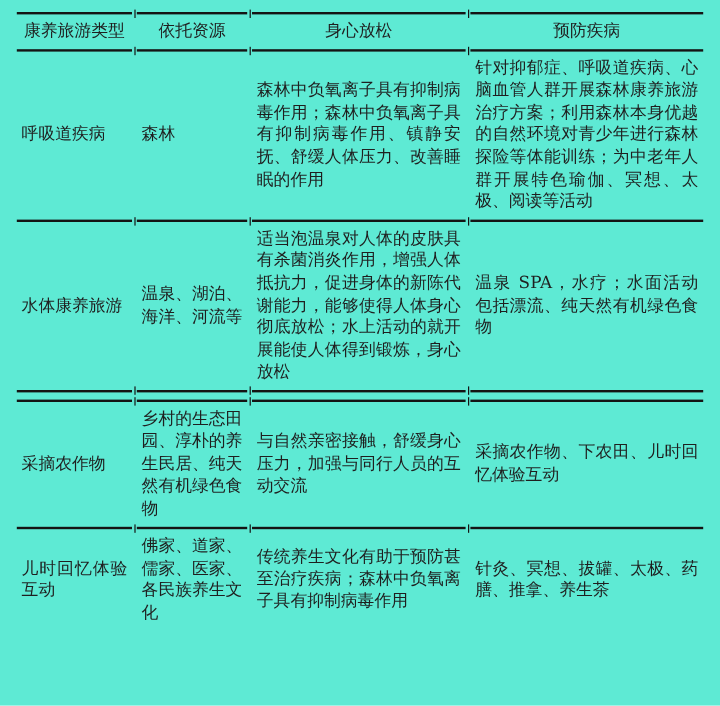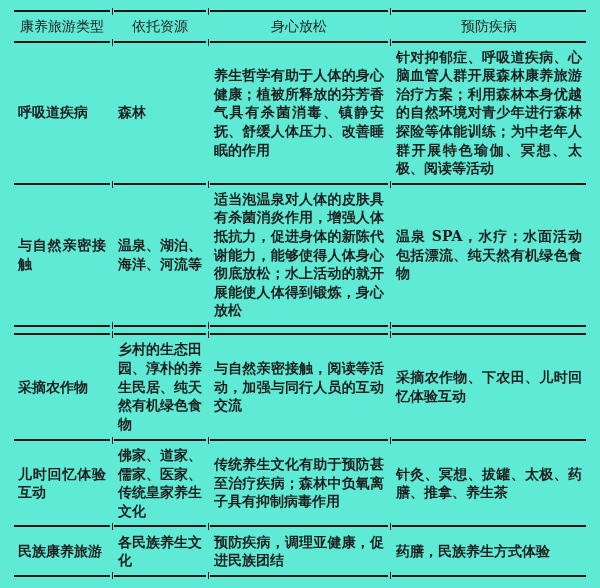--- a/index.html
+++ b/index.html
@@ -39,21 +39,20 @@
     overflow-wrap: anywhere;
   }
   th {
     text-align: center;
     border-top: 2.5px solid #141414;
   }
   td {
     text-align: justify;
     text-justify: inter-ideograph;
     border-top: 2.5px solid #141414;
-    font-weight: bold;
   }
   tr.tbl-bottom td {
     border-bottom: 2.5px solid #141414;
   }
   
   th:not(:first-child)::before,
   td:not(:first-child)::before {
     content: "";
     position: absolute;
     left: -2.5px;
@@ -99,54 +98,48 @@
         <th>康养旅游类型</th>
         <th>依托资源</th>
         <th>身心放松</th>
         <th>预防疾病</th>
       </tr>
     </thead>
     <tbody>
       <tr class="row-0">
         <td>呼吸道疾病</td>
         <td>森林</td>
-        <td>养生哲学有助于人体的身心健康；植被所释放的芬芳香气具有杀菌消毒、镇静安抚、舒缓人体压力、改善睡眠的作用</td>
+        <td>森林中负氧离子具有抑制病毒作用；森林中负氧离子具有抑制病毒作用、镇静安抚、舒缓人体压力、改善睡眠的作用</td>
         <td>针对抑郁症、呼吸道疾病、心脑血管人群开展森林康养旅游治疗方案；利用森林本身优越的自然环境对青少年进行森林探险等体能训练；为中老年人群开展特色瑜伽、冥想、太极、阅读等活动</td>
       </tr>
       <tr class="row-1 tbl-bottom">
-        <td>与自然亲密接触</td>
+        <td>水体康养旅游</td>
         <td>温泉、湖泊、海洋、河流等</td>
         <td>适当泡温泉对人体的皮肤具有杀菌消炎作用，增强人体抵抗力，促进身体的新陈代谢能力，能够使得人体身心彻底放松；水上活动的就开展能使人体得到锻炼，身心放松</td>
         <td>温泉 SPA，水疗；水面活动包括漂流、纯天然有机绿色食物</td>
       </tr>
     </tbody>
   </table>
 
   <table class="doc-table">
     <colgroup>
       <col class="c-type">
         <col class="c-resource">
         <col class="c-effect">
         <col class="c-org">
     </colgroup>
     <tbody>
       <tr class="row-2">
         <td>采摘农作物</td>
         <td>乡村的生态田园、淳朴的养生民居、纯天然有机绿色食物</td>
-        <td>与自然亲密接触，阅读等活动，加强与同行人员的互动交流</td>
+        <td>与自然亲密接触，舒缓身心压力，加强与同行人员的互动交流</td>
         <td>采摘农作物、下农田、儿时回忆体验互动</td>
       </tr>
       <tr class="row-3">
         <td>儿时回忆体验互动</td>
-        <td>佛家、道家、儒家、医家、传统皇家养生文化</td>
+        <td>佛家、道家、儒家、医家、各民族养生文化</td>
         <td>传统养生文化有助于预防甚至治疗疾病；森林中负氧离子具有抑制病毒作用</td>
         <td>针灸、冥想、拔罐、太极、药膳、推拿、养生茶</td>
-      </tr>
-      <tr class="row-4 tbl-bottom">
-        <td>民族康养旅游</td>
-        <td>各民族养生文化</td>
-        <td>预防疾病，调理亚健康，促进民族团结</td>
-        <td>药膳，民族养生方式体验</td>
       </tr>
     </tbody>
   </table>
 
 </div>
 
 </body></html>

